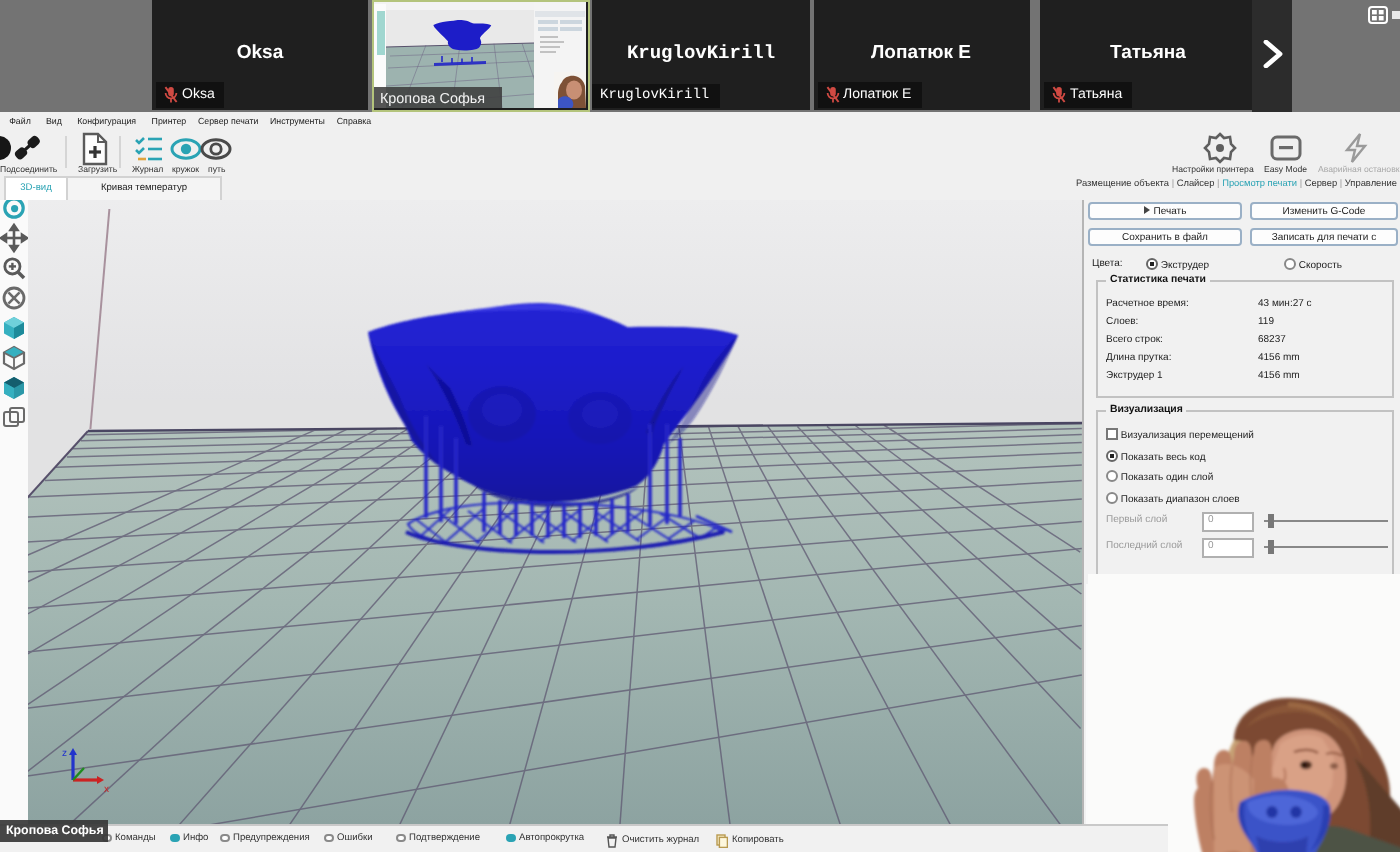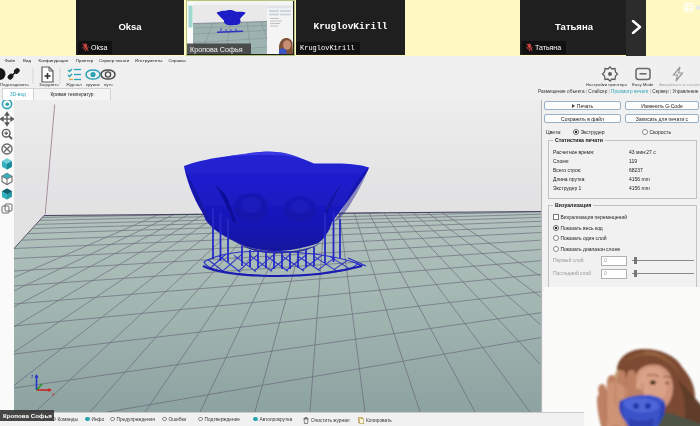--- a/index.html
+++ b/index.html
@@ -1,19 +1,19 @@
 <!DOCTYPE html>
 <html><head>
 <meta charset="utf-8">
 <style>
 html,body{margin:0;padding:0;}
 body{width:700px;height:426px;overflow:hidden;font-family:"Liberation Sans",sans-serif;background:#000;}
 #root{position:relative;width:700px;height:426px;overflow:hidden;}
 
-#strip{position:absolute;left:0;top:0;width:700px;height:56px;background:#fef9c3;}
+#strip{position:absolute;left:0;top:0;width:700px;height:56px;background:#737373;}
 .tile{position:absolute;top:0;height:55px;background:#1f1f1f;}
 .tname{position:absolute;width:100%;text-align:center;top:21px;color:#fff;font-weight:bold;font-size:9.5px;}
 .tlabel{position:absolute;left:0;bottom:1px;background:rgba(16,16,16,0.9);color:#fff;font-size:7px;padding:2px 5px 2px 4px;display:flex;align-items:center;gap:2px;}
 
 #app{position:absolute;left:0;top:56px;width:700px;height:370px;background:#f0f0f0;}
 #menubar{position:absolute;left:0;top:0;width:700px;height:9px;font-size:4.4px;color:#222;}
 #menubar span{position:absolute;top:2px;}
 #toolbar{position:absolute;left:0;top:9px;width:700px;height:23px;}
 .tblabel{position:absolute;font-size:4.3px;color:#333;white-space:nowrap;}
 #tabrow{position:absolute;left:0;top:32px;width:700px;height:12px;border-bottom:1px solid #d8d8d8;}
@@ -88,20 +88,29 @@
         <path d="M94,40 C95,37.5 98,36.5 100.5,37 C103,37.5 105,39.5 105.5,42 L106,53 L92,53 L92,46 C92,43.5 93,41 94,40 Z" fill="#7e5136"></path>
         <ellipse cx="100" cy="44" rx="4" ry="4.8" fill="#c88f74"></ellipse>
         <path d="M92,49 C93,47 96,46.5 98,48 C100,49.5 100,52 99,53 L92,53 Z" fill="#3c55c4"></path>
         <rect x="0" y="42.5" width="64" height="10.5" fill="rgba(62,62,62,0.88)"></rect>
         <text x="3" y="50.5" font-family="Liberation Sans" font-size="7.2" fill="#f2f2f2">Кропова Софья</text>
       </svg>
     </div>
     <div class="tile" style="left:296px;width:109px;font-family:Liberation Mono, monospace;">
       <div class="tname">KruglovKirill</div>
       <div class="tlabel" style="left:0px;">KruglovKirill</div>
+    </div>
+    <div class="tile" style="left:406.5px;width:108px;">
+      <div class="tname">Лопатюк Е</div>
+      <div class="tlabel" style="left:2px;"><svg width="7" height="9" viewBox="0 0 7 9">
+            <rect x="2.1" y="0.5" width="2.8" height="4.6" rx="1.4" fill="#d04a43"></rect>
+            <path d="M0.8 3.5 a2.7 2.7 0 0 0 5.4 0" fill="none" stroke="#d04a43" stroke-width="0.9"></path>
+            <line x1="3.5" y1="6.4" x2="3.5" y2="8.2" stroke="#d04a43" stroke-width="0.9"></line>
+            <line x1="0.7" y1="0.6" x2="6.3" y2="8.0" stroke="#d04a43" stroke-width="1"></line>
+          </svg>Лопатюк Е</div>
     </div>
     <div class="tile" style="left:520px;width:108px;">
       <div class="tname">Татьяна</div>
       <div class="tlabel" style="left:2px;"><svg width="7" height="9" viewBox="0 0 7 9">
             <rect x="2.1" y="0.5" width="2.8" height="4.6" rx="1.4" fill="#d04a43"></rect>
             <path d="M0.8 3.5 a2.7 2.7 0 0 0 5.4 0" fill="none" stroke="#d04a43" stroke-width="0.9"></path>
             <line x1="3.5" y1="6.4" x2="3.5" y2="8.2" stroke="#d04a43" stroke-width="0.9"></line>
             <line x1="0.7" y1="0.6" x2="6.3" y2="8.0" stroke="#d04a43" stroke-width="1"></line>
           </svg>Татьяна</div>
     </div>

